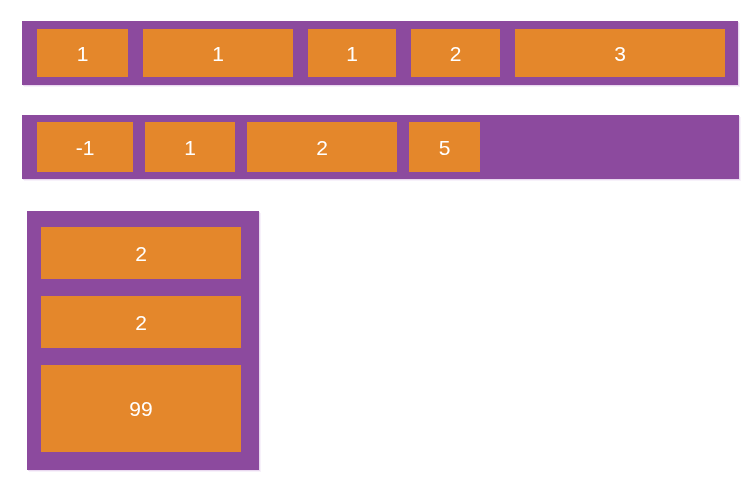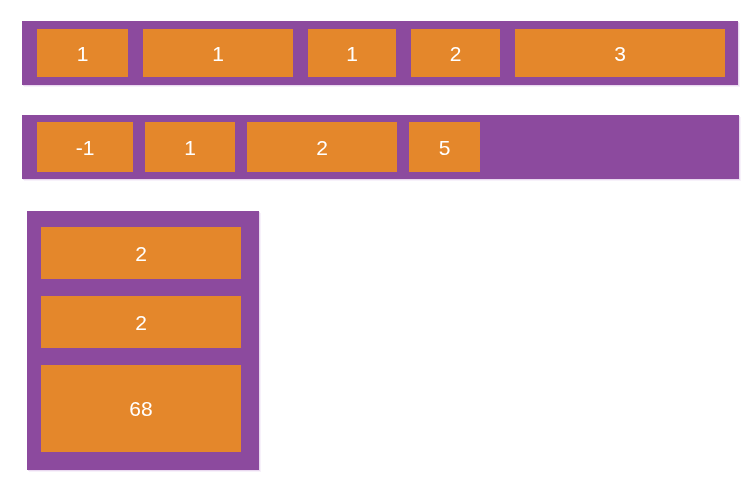--- a/index.html
+++ b/index.html
@@ -113,17 +113,17 @@
   </div>
 
   <div class="flex-container" id="col1">
     <div class="flex-item c1a">
       <span>2</span>
     </div>
     <div class="flex-item c1b">
       <span>2</span>
     </div>
     <div class="flex-item c1c">
-      <span>68</span>
+      <span>99</span>
     </div>
   </div>
 
 </div>
 
 </body></html>

